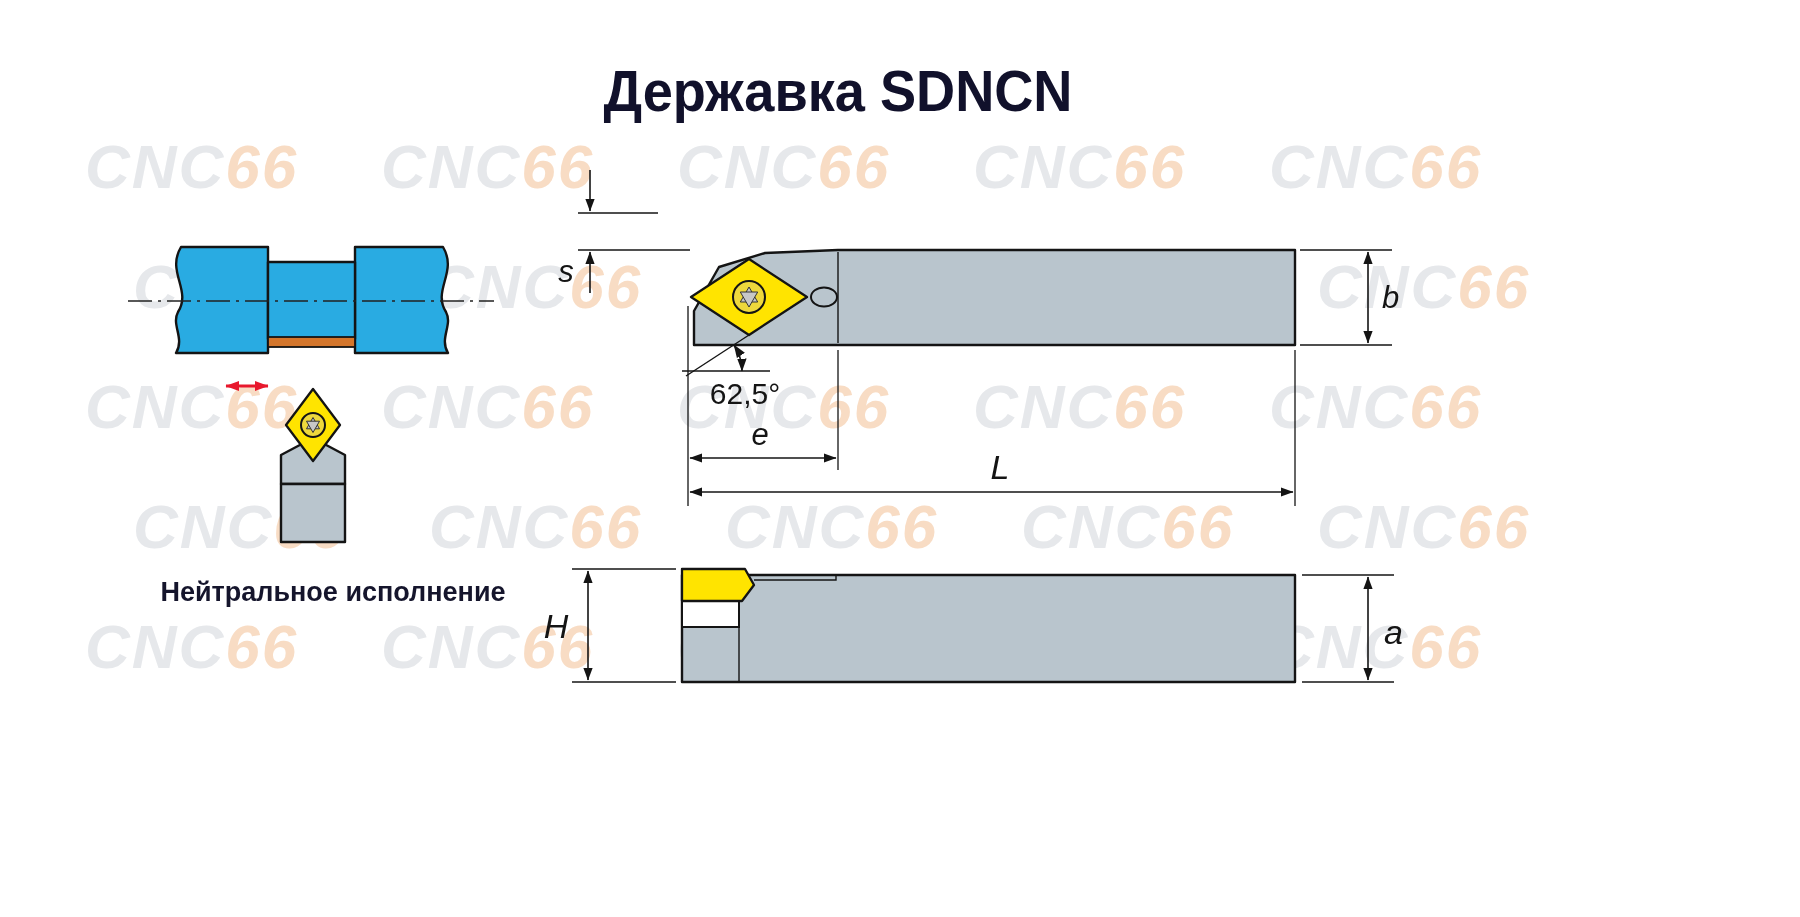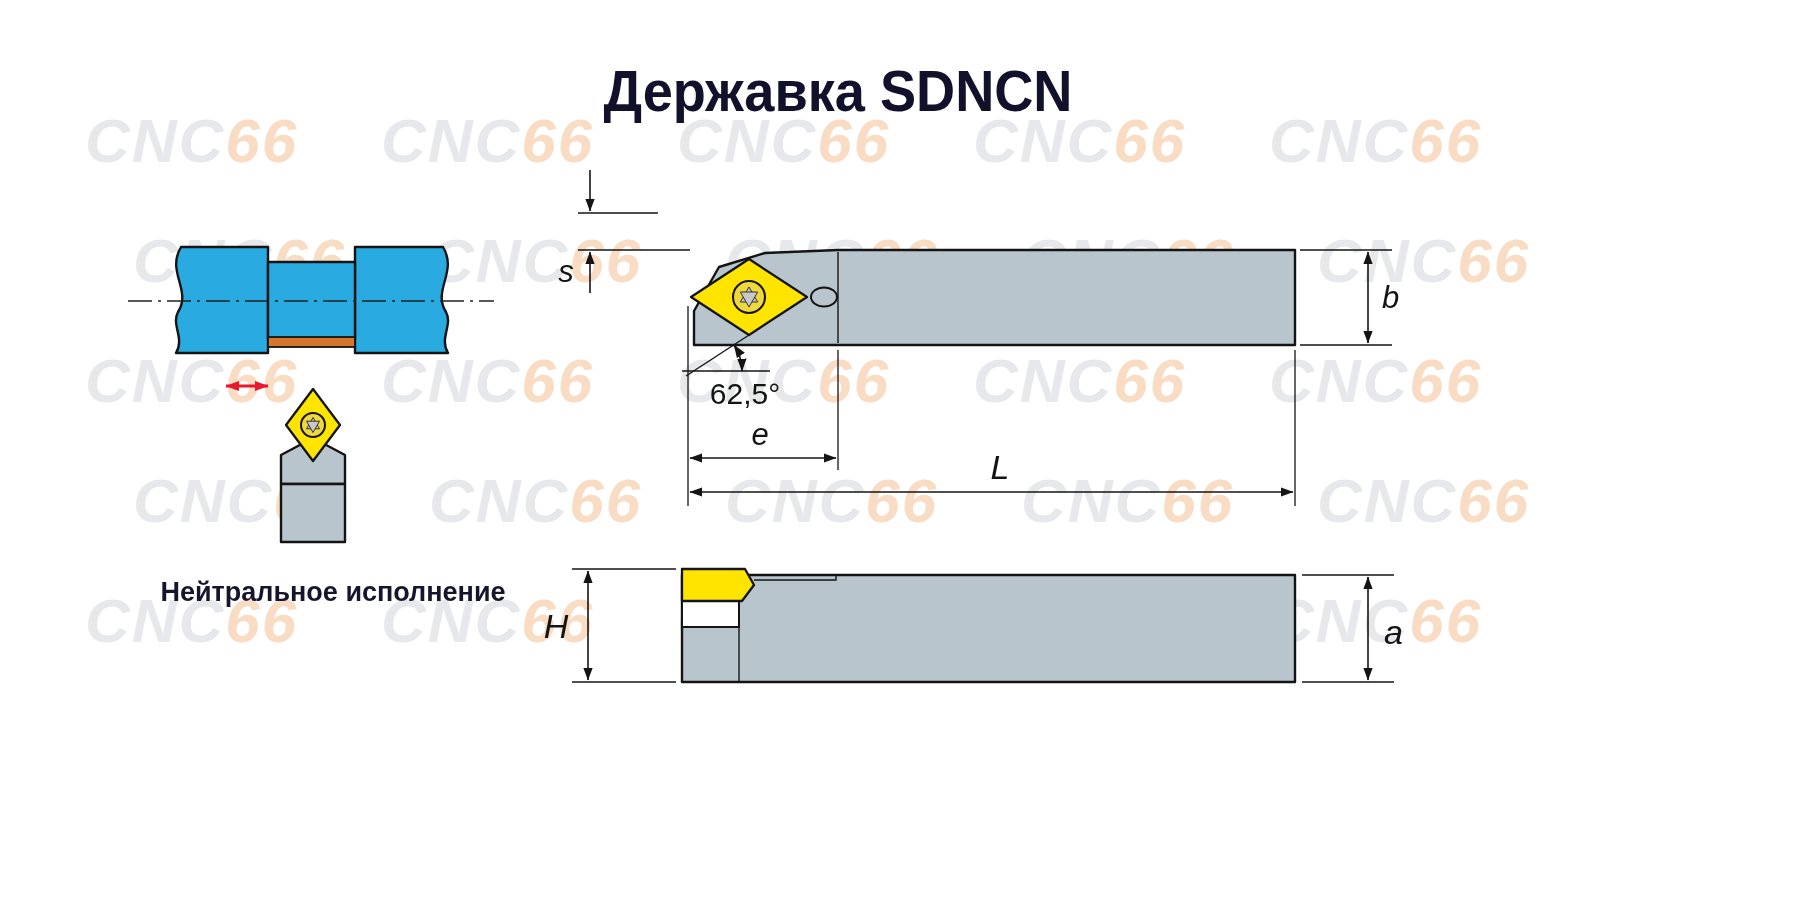--- a/index.html
+++ b/index.html
@@ -1,21 +1,21 @@
 <!DOCTYPE html>
 <html style="--c-body: #b9c5cd; --c-insert: #ffe400; --c-screw: #eed83c; --c-workpiece: #29abe2; --c-machined: #d4762c; --c-feed: #e8182d; --c-line: #141414; --c-title: #11112b; --c-wm-gray: #e6e8eb; --c-wm-orange: #f8dcc4;"><head>
 <meta charset="utf-8">
 <style>
   html,body { margin:0; padding:0; background:#ffffff; }
   .canvas {
     position:relative; width:1800px; height:917px; background:#ffffff;
     overflow:hidden; font-family:"Liberation Sans", sans-serif;
   }
   
-  .wm-layer { position:absolute; inset:0; overflow:hidden; }
+  .wm-layer { position:absolute; inset:0; overflow:hidden;margin-top:26px; }
   .wm {
     position:absolute; font-style:italic; font-weight:bold; font-size:62px;
     letter-spacing:2px; line-height:1; white-space:nowrap; user-select:none;
   }
   .wm-g { color:var(--c-wm-gray,#e6e8eb); }
   .wm-o { color:var(--c-wm-orange,#f8dcc4); }
   
   .title {
     position:absolute; left:838px; top:58px;
     transform:translateX(-50%) scaleX(.95); transform-origin:center;

